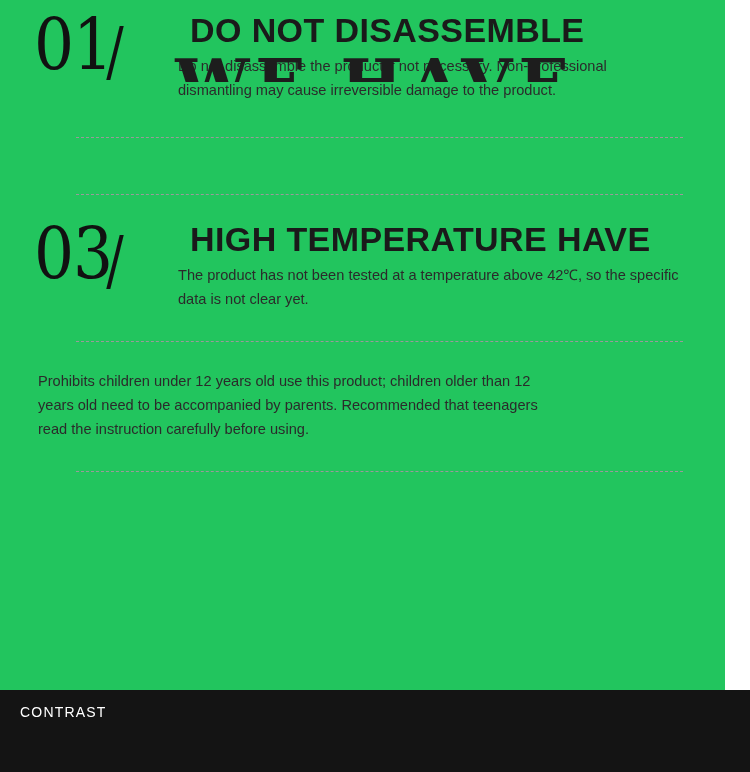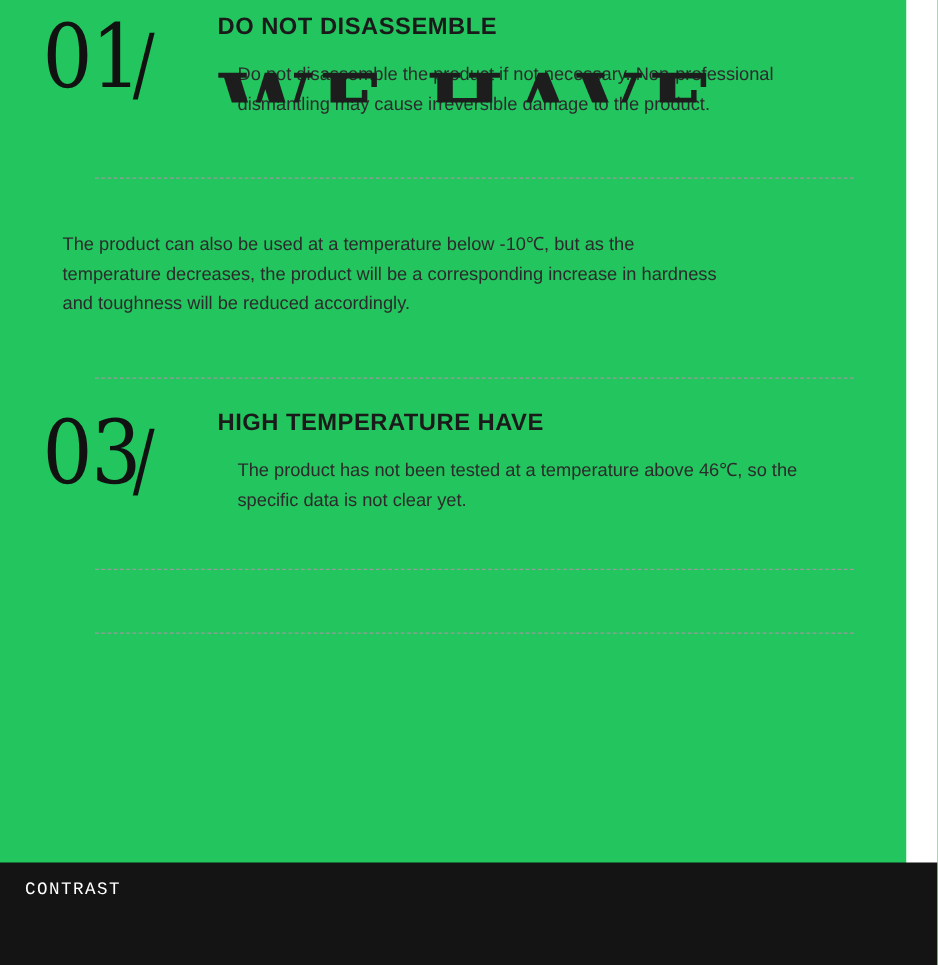--- a/index.html
+++ b/index.html
@@ -54,33 +54,33 @@
     top: 6px;
     left: -6px;
     transform: scaleY(1.25);
   }
   .content {
     flex: 1 1 auto;
     padding-top: 2px;
   }
   .title {
     font-family: "Liberation Sans", sans-serif;
-    font-size: 19px;
+    font-size: 34px;
     font-weight: bold;
     color: #1a1a1a;
     letter-spacing: 0.4px;
-    margin: 0 0 6px 0;
+    margin: 0 0 6px 16px;
     line-height: 1.1;
   }
   .desc {
     font-family: "Liberation Sans", sans-serif;
     font-size: 14.6px;
     color: #2b2b2b;
     line-height: 1.62;
-    margin: 16px;
+    margin: 4px;
     max-width: 530px;
   }
   .divider {
     height: 0;
     border-top: 1px dashed #9a9a9a;
     margin: 0 42px 0 76px;
   }
   
   .item-1 { padding-top: 10px; }
   .item-1 .numwrap { padding-top: 0px; }
@@ -98,21 +98,21 @@
     bottom: 0;
     width: 750px;
     height: 82px;
     background: #141414;
   }
   .contrast-label {
     position: absolute;
     left: 20px;
     top: 14px;
     color: #ffffff;
-    font-family: Liberation Mono, monospace;
+    font-family: Liberation Sans, sans-serif;
     font-size: 14px;
     letter-spacing: 1.2px;
   }
   .bigword {
     position: absolute;
     left: 0;
     top: 44px;
     width: 750px;
     text-align: center;
     color: #1d1d1d;
@@ -140,42 +140,42 @@
         <h2 class="title">DO NOT DISASSEMBLE</h2>
         <p class="desc">Do not disassemble the product if not necessary. Non-professional dismantling may cause irreversible damage to the product.</p>
       </div>
     </div>
 
     <div class="sp-1"></div>
     <div class="divider"></div>
 
     <div class="item item-2">
       <div class="content">
-        <p class="desc">The product can also be used at a temperature below -10℃, but as the temperature decreases, the product will be a corresponding increase in hardness and toughness will be reduced accordingly.</p>
       </div>
     </div>
 
     <div class="sp-2"></div>
     <div class="divider"></div>
 
     <div class="item item-3">
       <div class="numwrap">
         <span class="num">03</span><span class="slash">/</span>
       </div>
       <div class="content">
         <h2 class="title">HIGH TEMPERATURE HAVE</h2>
-        <p class="desc">The product has not been tested at a temperature above 46℃, so the specific data is not clear yet.</p>
+        <p class="desc">The product has not been tested at a temperature above 42℃, so the specific data is not clear yet.</p>
       </div>
     </div>
 
     <div class="sp-3"></div>
     <div class="divider"></div>
 
     <div class="item item-4">
       <div class="content">
+        <p class="desc">Prohibits children under 12 years old use this product; children older than 12 years old need to be accompanied by parents. Recommended that teenagers read the instruction carefully before using.</p>
       </div>
     </div>
 
     <div class="sp-5"></div>
     <div class="divider"></div>
 
   </div>
 
   <div class="contrast-bar">
     <span class="contrast-label">CONTRAST</span>

